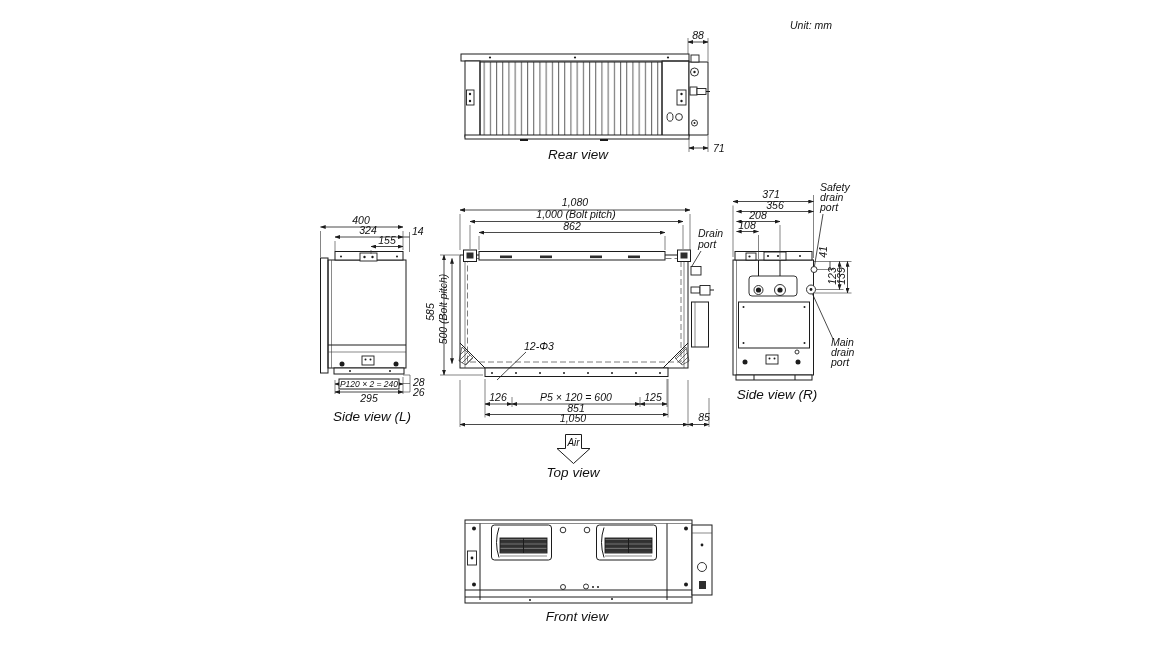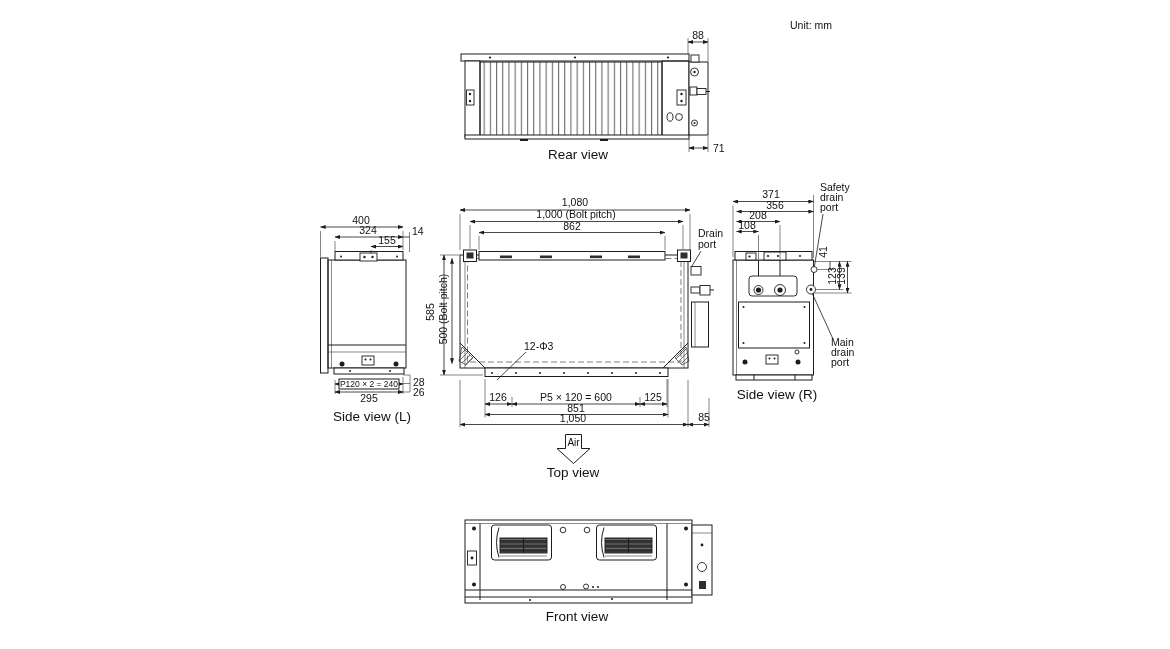--- a/index.html
+++ b/index.html
@@ -1,17 +1,17 @@
 <!DOCTYPE html>
 <html><head>
 <meta charset="utf-8">
 <style>
   html,body{margin:0;padding:0;background:#ffffff;}
   .stage{position:relative;width:1170px;height:649px;background:#ffffff;overflow:hidden;
-         font-family:"Liberation Sans", sans-serif;}
+         font-family:"Liberation Sans", sans-serif;font-style:italic;}
   svg{display:block;}
   svg text{font-family:"Liberation Sans", sans-serif;fill:#111;}
   .dt{font-size:10.5px;text-anchor:middle;}
   .dts{font-size:10.5px;text-anchor:start;}
   .dtr{font-size:10.5px;text-anchor:middle;}
   .vl{font-size:13.5px;text-anchor:middle;}
   .bx{font-size:8.5px;text-anchor:middle;}
   .air{font-size:10px;text-anchor:middle;}
   .ln{stroke:#1c1c1c;fill:none;stroke-width:1;}
   .lnf{stroke:#1c1c1c;fill:#ffffff;stroke-width:1;}

